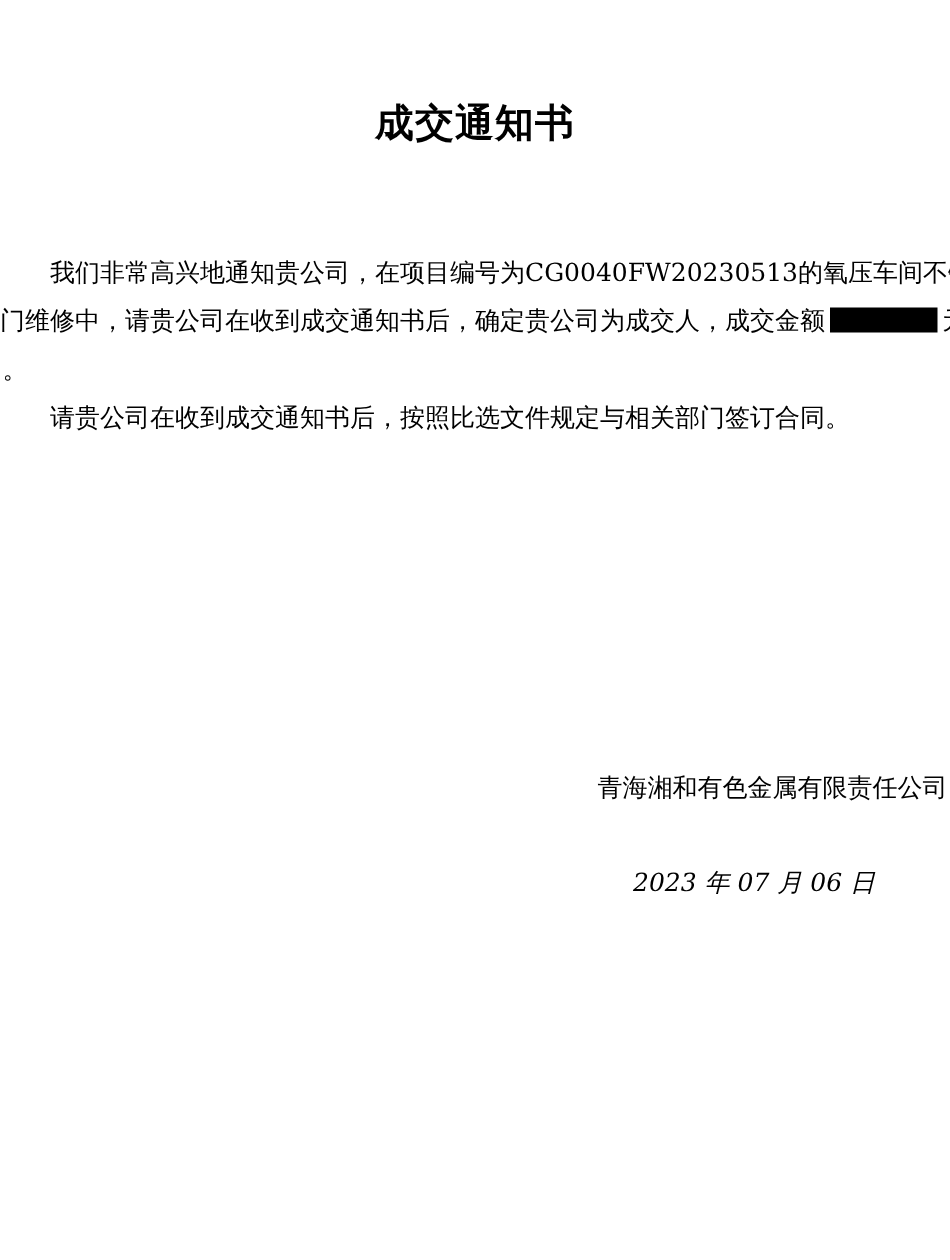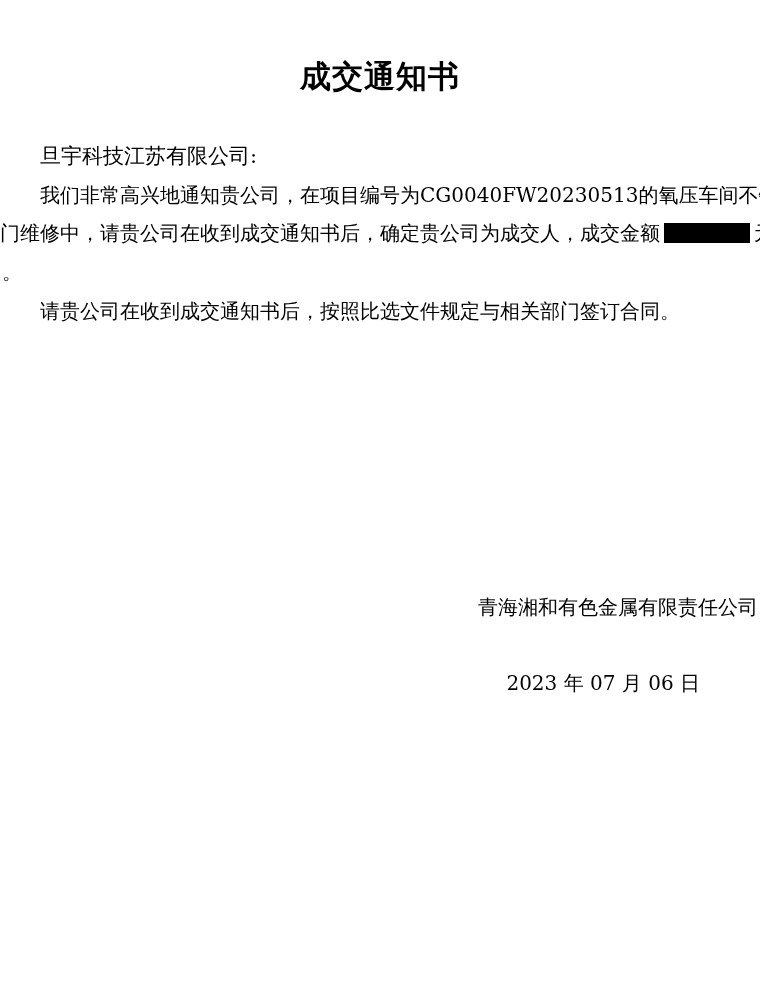--- a/index.html
+++ b/index.html
@@ -10,20 +10,21 @@
   * { margin: 0; padding: 0; box-sizing: border-box; }
   html, body { background: #ffffff; }
   .page {
     position: relative;
     width: 760px;
     height: 776px;
     background: var(--paper, #ffffff);
     color: var(--ink, #000000);
     font-family: "DejaVu Serif", "Liberation Serif", serif;
     overflow: hidden;
+    margin-top: 23px;
   }
   .doc-title {
     position: absolute;
     top: 59px;
     left: 0;
     width: 760px;
     text-align: center;
     font-size: 31px;
     font-weight: bold;
     line-height: 1.1;
@@ -34,39 +35,38 @@
     font-size: 20px;
     line-height: 1.15;
     white-space: nowrap;
   }
   .addressee { top: 144px; left: 40px; font-size: 21px; }
   .p1-line1  { top: 184px; left: 40px; }
   .p1-line2  { top: 222px; left: 0; width: 760px; }
   .p1-line3  { top: 261px; left: 2px; }
   .para2     { top: 300px; left: 40px; }
   .issuer    { top: 596px; right: 2px; text-align: right; }
-  .issue-date{ top: 672px; right: 60px; text-align: right; }
+  .issue-date{ top: 672px; right: 60px; text-align: right; font-style: italic; }
   .bold { font-weight: normal; }
   .redaction {
     display: inline-block;
     width: 86px;
     height: 20px;
     background: var(--redaction, #000000);
     vertical-align: -3px;
     margin: 0 4px;
   }
 </style>
 </head>
 <body>
 
 <div class="page">
 
   <div class="doc-title">成交通知书</div>
 
-  <div class="textline addressee">旦宇科技江苏有限公司:</div>
 
   <div class="textline p1-line1">我们非常高兴地通知贵公司，在项目编号为CG0040FW20230513的氧压车间不锈钢阀</div>
 
   <div class="textline p1-line2">
     <span>门维修中，请贵公司在收到成交通知书后，确定贵公司为成交人，成交</span><span class="bold">金额</span><span class="redaction"></span><span class="bold">元)</span>
   </div>
 
   <div class="textline p1-line3">。</div>
 
   <div class="textline para2">请贵公司在收到成交通知书后，按照比选文件规定与相关部门签订合同。</div>

